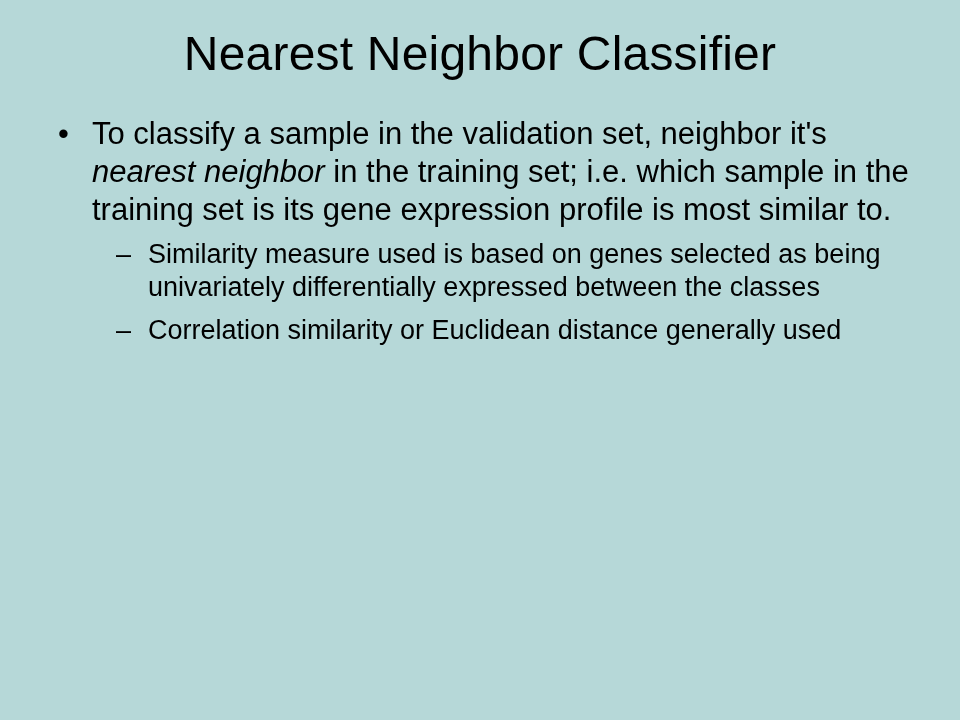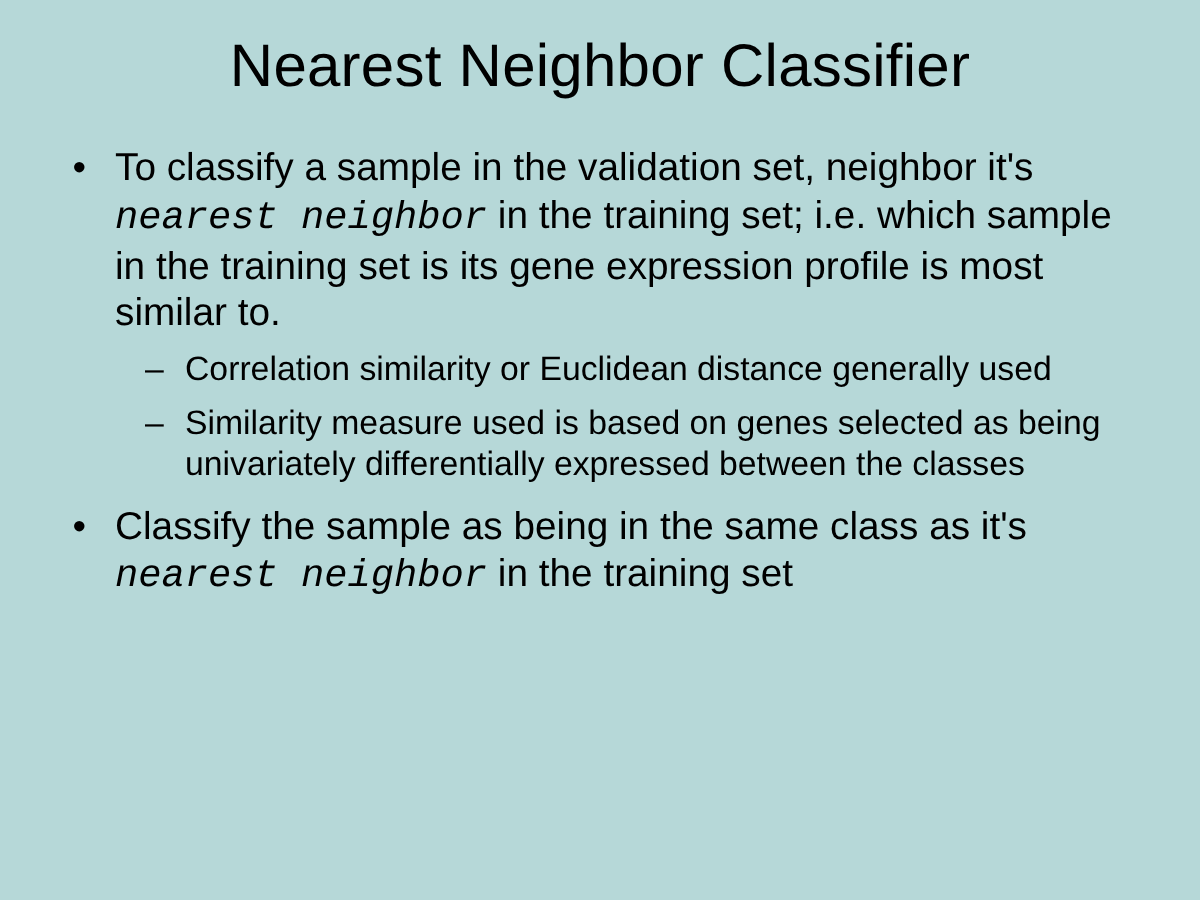--- a/index.html
+++ b/index.html
@@ -62,37 +62,33 @@
   ul.level2 > li::before {
     content: "–";
     position: absolute;
     left: 24px;
     top: 0;
     font-size: 27px;
     line-height: 1.22;
   }
   .italic {
     font-style: italic;
-    font-family: Liberation Mono, monospace;
   }
 </style>
 </head>
 <body>
 
 <div class="slide">
   <div class="title">Nearest Neighbor Classifier</div>
 
   <ul class="level1">
 
     <li>
       <span>To classify a sample in the validation set, neighbor it's </span><span class="italic">nearest neighbor</span><span> in the training set; i.e. which sample in the training set is its gene expression profile is most similar to.</span>
       <ul class="level2">
+        <li><span>Similarity measure used is based on genes selected as being univariately differentially expressed between the classes</span></li>
         <li><span>Correlation similarity or Euclidean distance generally used</span></li>
-        <li><span>Similarity measure used is based on genes selected as being univariately differentially expressed between the classes</span></li>
       </ul>
     </li>
 
-    <li>
-      <span>Classify the sample as being in the same class as it's </span><span class="italic">nearest neighbor</span><span> in the training set</span>
-    </li>
 
   </ul>
 </div>
 
 </body></html>

